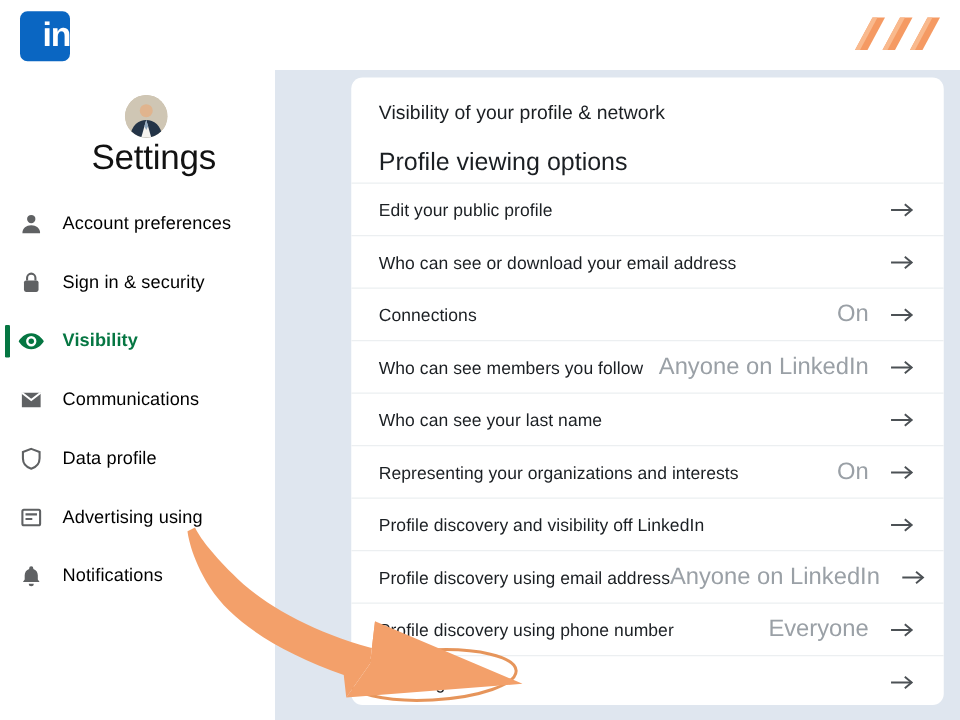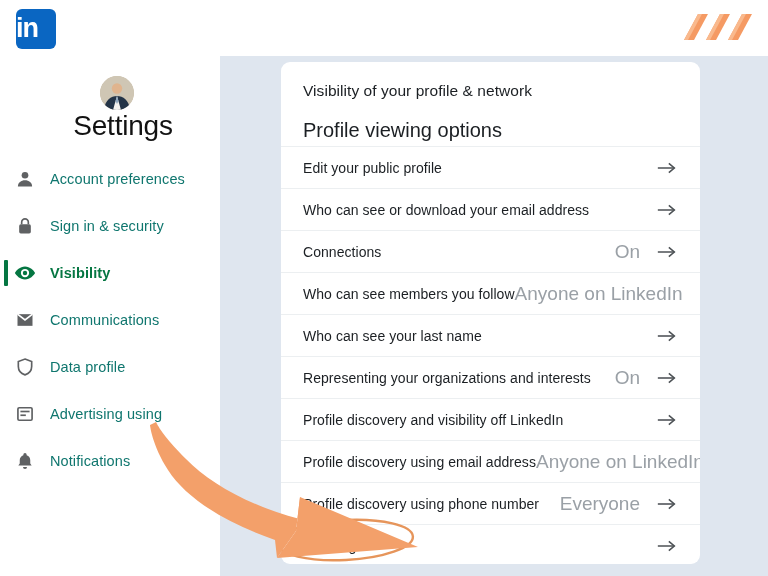--- a/index.html
+++ b/index.html
@@ -30,21 +30,21 @@
   .li-logo {
     position: absolute;
     left: 16px; top: 9px;
     width: 40px; height: 40px;
     background: #0a66c2;
     border-radius: 6px;
     color: #ffffff;
     font-size: 27px;
     font-weight: bold;
     line-height: 38px;
-    text-align: left;
+    text-align: right;
     letter-spacing: -1px;
     font-family: "Liberation Sans", sans-serif;
   }
 
   
   .stripes {
     position: absolute;
     right: 16px; top: 10px;
     width: 76px; height: 34px;
   }
@@ -99,21 +99,21 @@
     flex: none;
     display: flex;
     align-items: center;
     justify-content: center;
     color: #5f6163;
   }
 
   .nav-item .nav-label {
     margin-left: 14px;
     font-size: 14.5px;
-    color: #0f766e;
+    color: #000000;
     letter-spacing: 0.1px;
   }
 
   .nav-item.active .nav-label {
     color: #057642;
     font-weight: bold;
   }
   .nav-item.active .nav-ico { color: #057642; }
 
   .nav-item.active::before {
@@ -122,21 +122,21 @@
     left: 4px; top: 6px;
     width: 4px; height: 26px;
     background: #057642;
     border-radius: 1px;
   }
 
   
   .card {
     position: absolute;
     left: 281px; top: 62px;
-    width: 419px;
+    width: 474px;
     height: 502px;
     background: #ffffff;
     border-radius: 9px;
     z-index: 2;
     overflow: hidden;
   }
 
   .card-title {
     font-size: 15.5px;
     color: #1b1f23;

